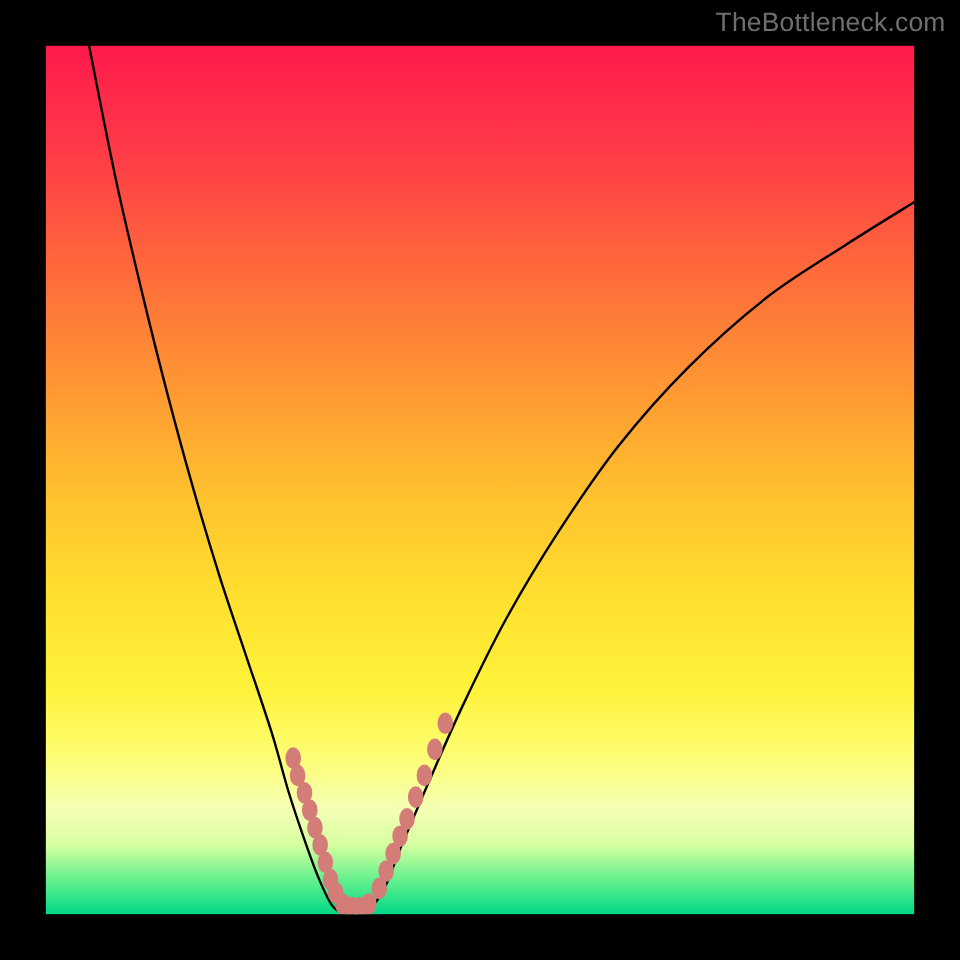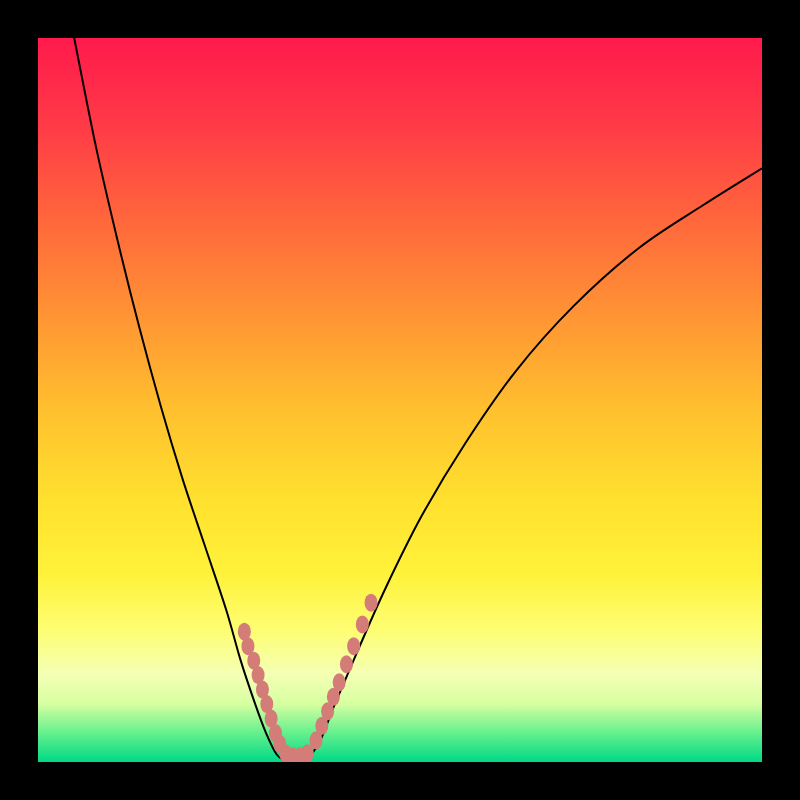--- a/index.html
+++ b/index.html
@@ -99,13 +99,14 @@
           <ellipse cx="289.6" cy="673.3199999999999" rx="6.5" ry="9" class="dot"></ellipse>
           <ellipse cx="295.392" cy="658.84" rx="6.5" ry="9" class="dot"></ellipse>
           <ellipse cx="301.184" cy="644.36" rx="6.5" ry="9" class="dot"></ellipse>
           <ellipse cx="308.424" cy="626.26" rx="6.5" ry="9" class="dot"></ellipse>
           <ellipse cx="315.664" cy="608.16" rx="6.5" ry="9" class="dot"></ellipse>
           <ellipse cx="324.352" cy="586.44" rx="6.5" ry="9" class="dot"></ellipse>
           <ellipse cx="333.04" cy="564.72" rx="6.5" ry="9" class="dot"></ellipse>
         </g>
     </svg>
   </div>
+  <div class="watermark">TheBottleneck.com</div>
 </div>
 
 </body></html>

